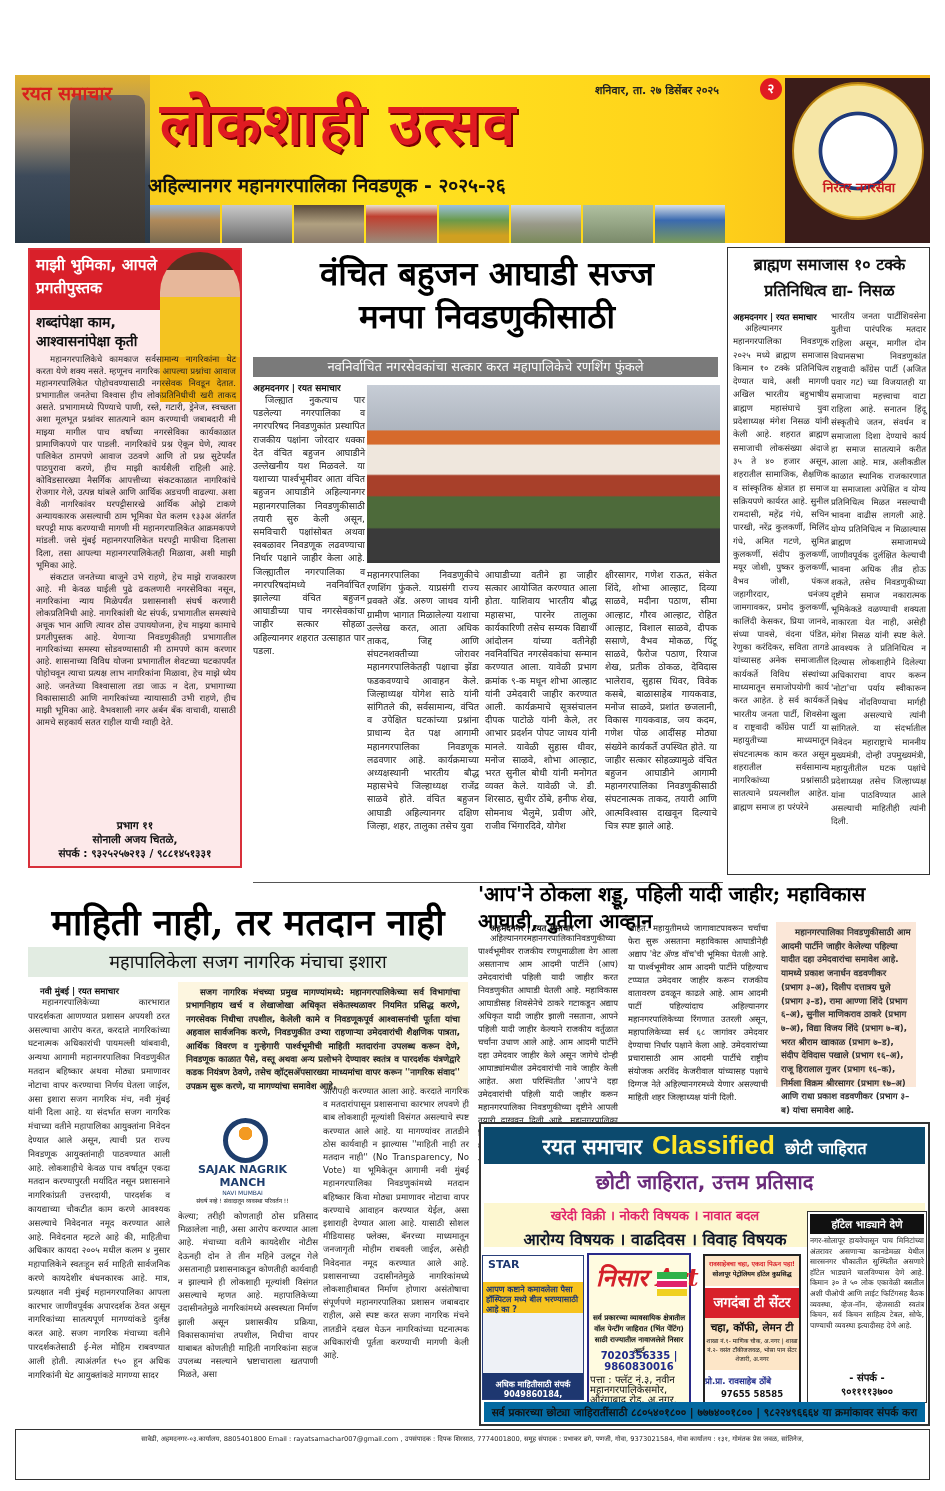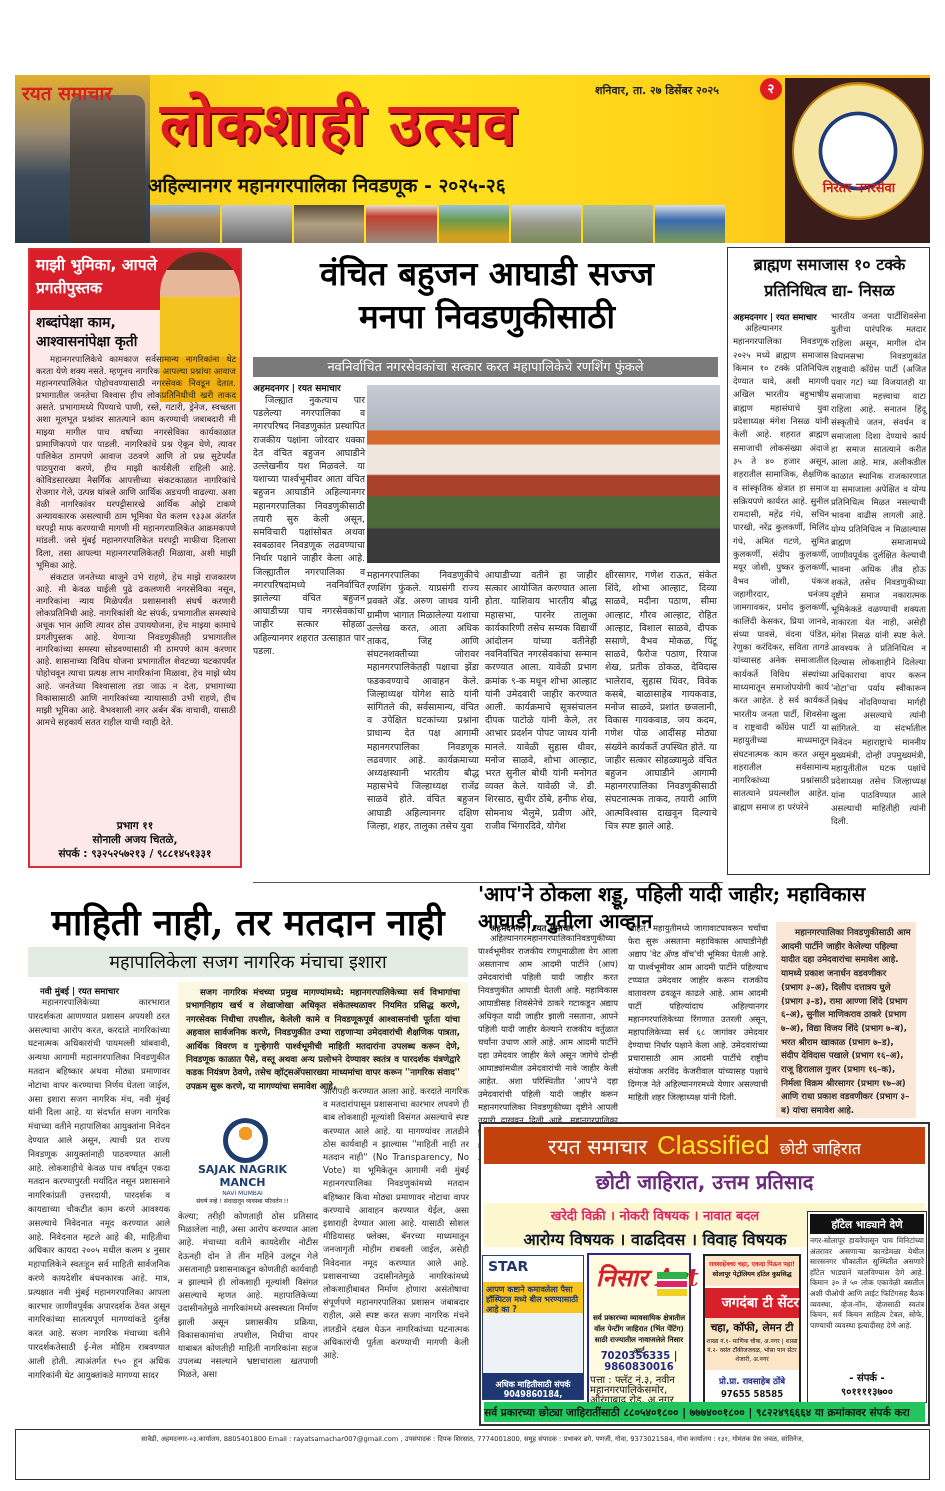--- a/index.html
+++ b/index.html
@@ -60,55 +60,55 @@
 #sajak-tag{left:190px;top:1197px;width:105px;text-align:center;font-size:6px;color:#111}
 #info-col2{left:178px;top:1210px;width:140px}
 #info-col3{left:323px;top:1085px;width:146px}
 #info-col2 p.txt,#info-col3 p.txt{font-size:8.6px;line-height:13.2px}
 
 #aap-h1{left:478px;top:880px;width:450px;font-size:20px;font-weight:bold;color:#000;font-family:"DejaVu Serif",serif}
 #aap-dateline{left:490px;top:922px;font-size:8.6px;font-weight:bold}
 #aap-col1{left:478px;top:932px;width:140px}
 #aap-col2{left:628px;top:922px;width:140px}
 #aap-col1 p.txt,#aap-col2 p.txt{font-size:8.4px;line-height:13px}
-#aap-box{left:776px;top:922px;width:140px;height:196px;background:#fbe7d8}
+#aap-box{left:776px;top:922px;width:140px;height:165px;background:#fbe7d8}
 #aap-box p.txt{font-size:8.6px;line-height:13.7px;font-weight:bold;color:#333;padding:4px 5px;text-align:left}
 
 #cls{left:479px;top:1122px;width:451px;height:304px;border:2px solid #333;background:#fff}
-#cls-head{left:484px;top:1127px;width:441px;height:37px;background:#c2410c;color:#fff;text-align:center;line-height:37px;font-size:21px;font-weight:normal}
+#cls-head{left:484px;top:1127px;width:441px;height:37px;background:#0c4a6e;color:#fff;text-align:center;line-height:37px;font-size:21px;font-weight:bold}
 #cls-head .hl{color:#ffe62a;font-family:"Liberation Sans",sans-serif;font-size:26px;margin:0 10px}
 #cls-head .sm{font-size:16px}
 #cls-tagline{left:484px;top:1168px;width:441px;text-align:center;font-size:20px;color:#6a2a7a;font-weight:bold}
 #cls-cats{left:484px;top:1203px;width:441px;height:44px;background:#fdf7d0}
 #cls-cats-row1{left:490px;top:1206px;width:330px;text-align:center;font-size:13px;font-weight:bold;color:#e0246a}
 #cls-cats-row2{left:490px;top:1228px;width:330px;text-align:center;font-size:16px;font-weight:bold;color:#0f172a}
 #ad-star{left:482px;top:1255px;width:102px;height:145px;border:1px solid #2a3f7a;background:linear-gradient(180deg,#fff 0 18%,#f7c31e 18% 40%,#eef1f6 40% 82%,#1e3770 82%)}
-#ad-star-logo{left:488px;top:1258px;font-size:14px;font-weight:bold;color:#1e3770}
+#ad-star-logo{left:488px;top:1258px;font-size:11px;font-weight:bold;color:#1e3770}
 #ad-star-q{left:486px;top:1285px;width:95px;font-size:8px;line-height:10px;color:#1e3770;font-weight:bold}
 #ad-star-contact{left:482px;top:1380px;width:102px;text-align:center;color:#fff;font-size:8px;font-weight:bold;line-height:10px}
 #ad-nisar{left:587px;top:1253px;width:104px;height:152px;border:2px solid #2a2a8a;background:#fffbe0}
 #ad-nisar-logo{left:596px;top:1260px;font-size:24px;font-style:italic;font-weight:bold;color:#d4202a;font-family:"DejaVu Serif",serif}
 #ad-nisar-bars{left:657px;top:1272px;width:30px;height:24px;background:linear-gradient(180deg,#2fb24a 0 30%,#fff 30% 38%,#e0246a 38% 62%,#fff 62% 70%,#f0d020 70%)}
 #ad-nisar-text{left:590px;top:1312px;width:98px;text-align:center;font-size:7.2px;line-height:11px;font-weight:bold}
 #ad-nisar-phone{left:590px;top:1350px;width:98px;text-align:center;font-size:10px;font-weight:bold;color:#1e2a8a}
 #ad-nisar-addr{left:590px;top:1375px;width:98px;text-align:left;font-size:10px;line-height:10px}
 #ad-jag{left:703px;top:1254px;width:98px;height:150px;border:2px solid #222;background:#fff}
 #ad-jag-top{left:705px;top:1256px;width:94px;height:30px;background:#fde6c8;text-align:center;font-size:6.4px;line-height:10px;font-weight:bold;padding-top:3px}
 #ad-jag-top .red{color:#d8202a}
-#ad-jag-name{left:705px;top:1288px;width:94px;height:34px;background:#d8202a;color:#fff;text-align:right;font-size:13.5px;line-height:28px;font-weight:bold}
+#ad-jag-name{left:705px;top:1288px;width:94px;height:34px;background:#d8202a;color:#fff;text-align:center;font-size:13.5px;line-height:28px;font-weight:bold}
 #ad-jag-tea{left:705px;top:1318px;width:94px;height:52px;background:#fde6c8;text-align:center;font-size:10.5px;font-weight:bold;padding-top:2px}
 #ad-jag-branches{font-size:6px;line-height:9px;font-weight:normal;margin-top:2px}
-#ad-jag-prop{left:705px;top:1375px;width:94px;text-align:center;font-size:8.5px;font-weight:bold;color:#1e2a8a}
+#ad-jag-prop{left:705px;top:1375px;width:94px;font-size:8.5px;font-weight:bold;color:#1e2a8a}
 #ad-jag-phone{left:705px;top:1389px;width:94px;text-align:center;font-size:8.5px;font-weight:bold}
 #ad-hotel{left:807px;top:1211px;width:120px;height:192px;border:1px solid #333;background:#fff}
 #ad-hotel-h{left:810px;top:1214px;width:114px;height:20px;background:#111;color:#fff;text-align:center;font-size:10.5px;line-height:20px;font-weight:bold}
 #ad-hotel-body{left:810px;top:1236px;width:114px}
 #ad-hotel-body p.txt{font-size:7.4px;line-height:10.6px}
 #ad-hotel-contact{left:810px;top:1371px;width:114px;text-align:center;font-size:10px;font-weight:bold;line-height:14px}
-#cls-foot{left:484px;top:1402px;width:441px;height:20px;background:#22c55e;text-align:left;font-size:10.6px;line-height:20px;font-weight:bold}
+#cls-foot{left:484px;top:1402px;width:441px;height:20px;background:#0369a1;text-align:center;font-size:10.6px;line-height:20px;font-weight:bold}
 
 #imprint{left:15px;top:1429px;width:915px;height:51px;border:1px solid #333;text-align:center;font-size:6.7px;line-height:16px;padding-top:1px;color:#222}
 </style>
 </head>
 <body>
 
 <div class="abs" id="masthead"></div>
 <div class="abs" id="mh-photo"></div>
 <div class="abs" id="mh-tower"></div>
 <div class="abs" id="mh-brand">रयत समाचार</div>

